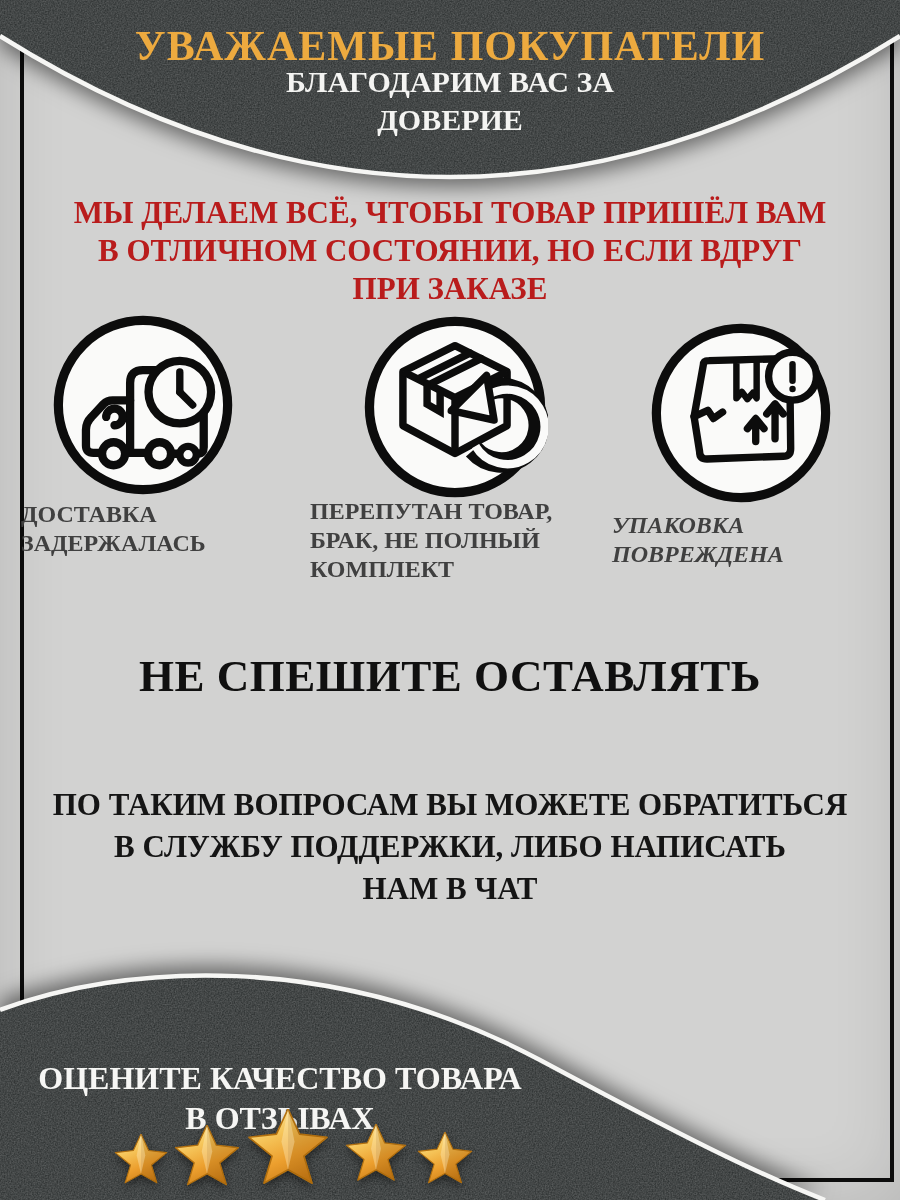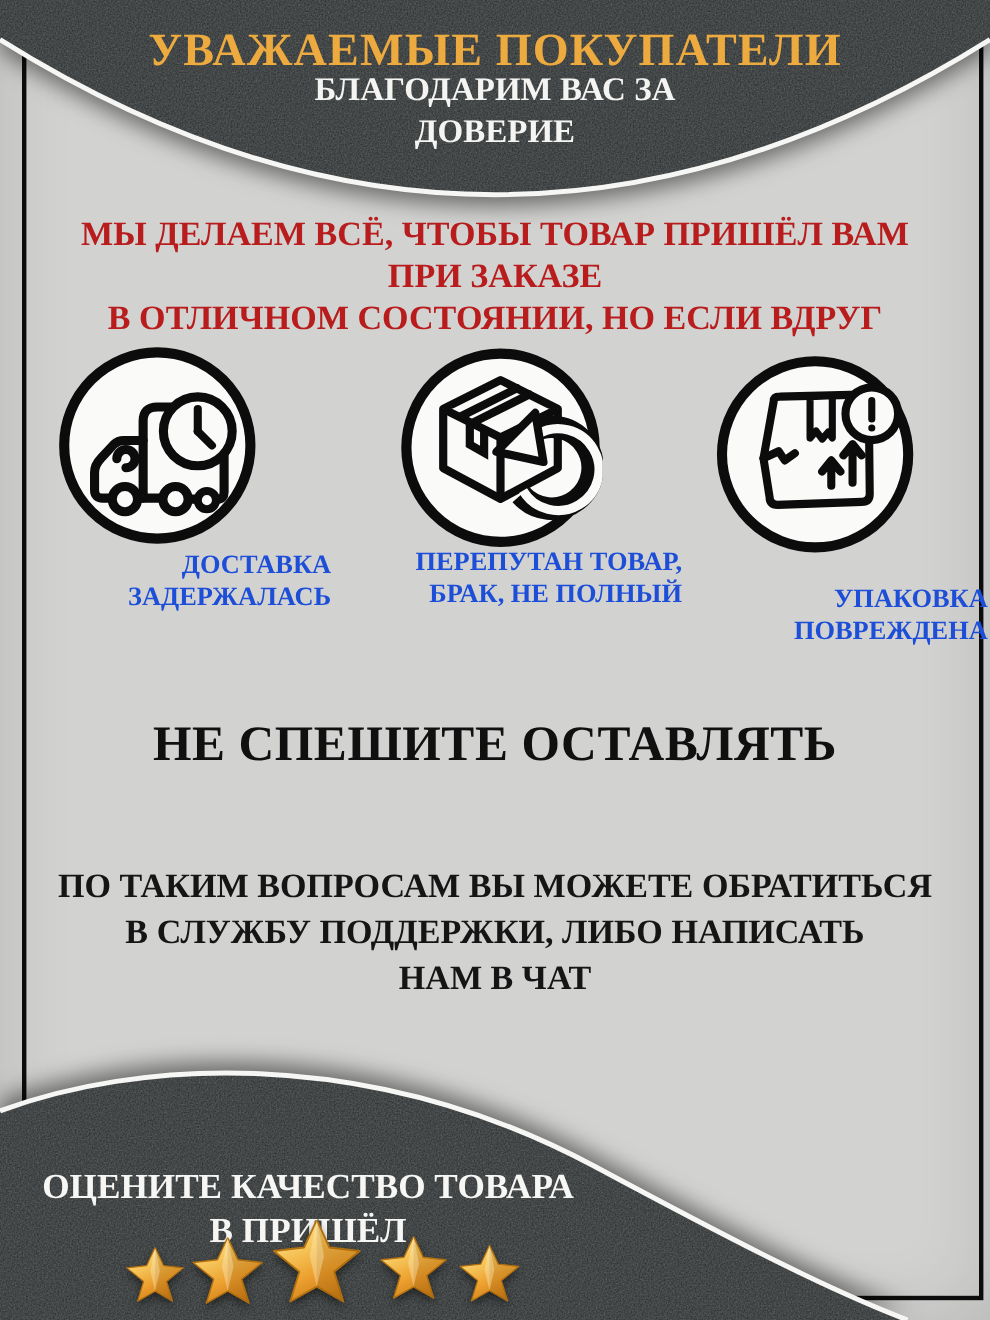--- a/index.html
+++ b/index.html
@@ -28,26 +28,26 @@
   .banner-subtitle{
     position:absolute; left:0; top:63px; width:100%; z-index:4;
     text-align:center; font-size:30px; line-height:38px; color:#f4f4f2;
   }
   .intro{
     position:absolute; left:40px; top:194px; width:820px; z-index:2;
     text-align:center; font-size:31px; line-height:38px; color:#b91c1c;
   }
   .icon-svg{position:absolute; z-index:2;}
   .issue-label{
-    position:absolute; z-index:2; text-align:right;
-    font-size:24px; line-height:29px; color:#1d4ed8;padding-left:20px;
+    position:absolute; z-index:2; text-align:left;
+    font-size:24px; line-height:29px; color:#404040;
   }
   #label-1{left:21px;  top:500px; width:260px;}
   #label-2{left:310px; top:497px; width:290px;}
-  #label-3{left:612px; top:531px; width:266px;}
+  #label-3{left:612px; top:511px; width:266px;font-style:italic;}
   .headline{
     position:absolute; left:30px; top:640px; width:840px; z-index:2;
     text-align:center; font-size:45px; line-height:49px; color:#101010;
     letter-spacing:0.5px;
     margin-top:12px;
   }
   .support{
     position:absolute; left:35px; top:784px; width:830px; z-index:2;
     text-align:center; font-size:31px; line-height:42px; color:#151515;
   }
@@ -104,22 +104,22 @@
     <path d="M0,36 Q450,318 900,36" fill="none" stroke="#F6F6F4" stroke-width="4.5"></path>
   </svg>
   <div class="banner-title">УВАЖАЕМЫЕ ПОКУПАТЕЛИ</div>
   <div class="banner-subtitle">
     <div>БЛАГОДАРИМ ВАС ЗА</div>
     <div>ДОВЕРИЕ</div>
   </div>
 
   <div class="intro">
     <div>МЫ ДЕЛАЕМ ВСЁ, ЧТОБЫ ТОВАР ПРИШЁЛ ВАМ</div>
+    <div>В ОТЛИЧНОМ СОСТОЯНИИ, НО ЕСЛИ ВДРУГ</div>
     <div>ПРИ ЗАКАЗЕ</div>
-    <div>В ОТЛИЧНОМ СОСТОЯНИИ, НО ЕСЛИ ВДРУГ</div>
   </div>
 
   <svg class="icon-svg" style="left:51px; top:313px;" width="184" height="184" viewBox="0 0 200 200">
     <circle cx="100" cy="100" r="92" fill="#FAFAF9" stroke="#0C0C0C" stroke-width="10"></circle>
     <g fill="none" stroke="#0C0C0C" stroke-width="9" stroke-linecap="round" stroke-linejoin="round">
       <path d="M86,152 L86,76 Q86,62 100,62 L150,62"></path>
       <path d="M86,95 L67,95 Q61,95 57,99 L44,113 Q38,119 38,127 L38,144 Q38,152 46,152 L54,152"></path>
       <path d="M60,113 a9,9 0 1 1 9,9"></path>
       <path d="M82,152 L104,152"></path>
       <path d="M131,153 L138,153 M160,153 Q166,153 166,146 L166,108"></path>
@@ -167,20 +167,21 @@
     <circle cx="156" cy="74" r="3.5" fill="#0C0C0C"></circle>
   </svg>
 
   <div class="issue-label" id="label-1">
     <div>ДОСТАВКА</div>
     <div>ЗАДЕРЖАЛАСЬ</div>
   </div>
   <div class="issue-label" id="label-2">
     <div>ПЕРЕПУТАН ТОВАР,</div>
     <div>БРАК, НЕ ПОЛНЫЙ</div>
+    <div>КОМПЛЕКТ</div>
   </div>
   <div class="issue-label" id="label-3">
     <div>УПАКОВКА</div>
     <div>ПОВРЕЖДЕНА</div>
   </div>
 
   <div class="headline">
     <div>НЕ СПЕШИТЕ ОСТАВЛЯТЬ</div>
   </div>
 
@@ -193,21 +194,21 @@
   <svg id="bottom-banner-svg" width="900" height="260" viewBox="0 0 900 260">
     <path d="M0,70 C120,25 330,8 540,120 C680,195 755,233 825,260 L0,260 Z" fill="#272B2A" filter="url(#shadow-up)"></path>
     <g opacity="0.5">
         <path d="M0,70 C120,25 330,8 540,120 C680,195 755,233 825,260 L0,260 Z" fill="#272B2A" filter="url(#grain)"></path>
       </g>
     <path d="M0,70 C120,25 330,8 540,120 C680,195 755,233 825,260" fill="none" stroke="#F6F6F4" stroke-width="4.5"></path>
   </svg>
 
   <div class="footer-title">
     <div>ОЦЕНИТЕ КАЧЕСТВО ТОВАРА</div>
-    <div>В ПРИШЁЛ</div>
+    <div>В ОТЗЫВАХ</div>
   </div>
 
   <svg class="star-svg" id="star-1" viewBox="0 0 100 100">
       <use href="#star-shape"></use>
     </svg>
   <svg class="star-svg" id="star-2" viewBox="0 0 100 100">
       <use href="#star-shape"></use>
     </svg>
   <svg class="star-svg" id="star-3" viewBox="0 0 100 100">
       <use href="#star-shape"></use>

